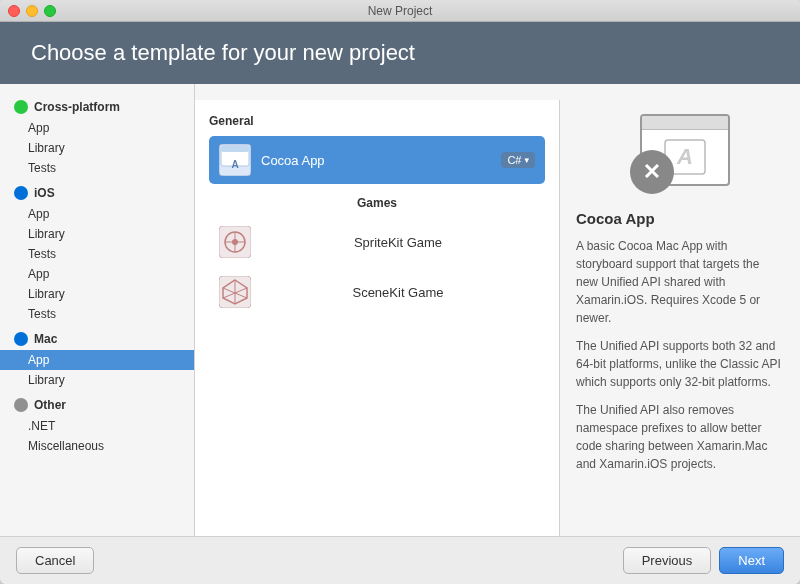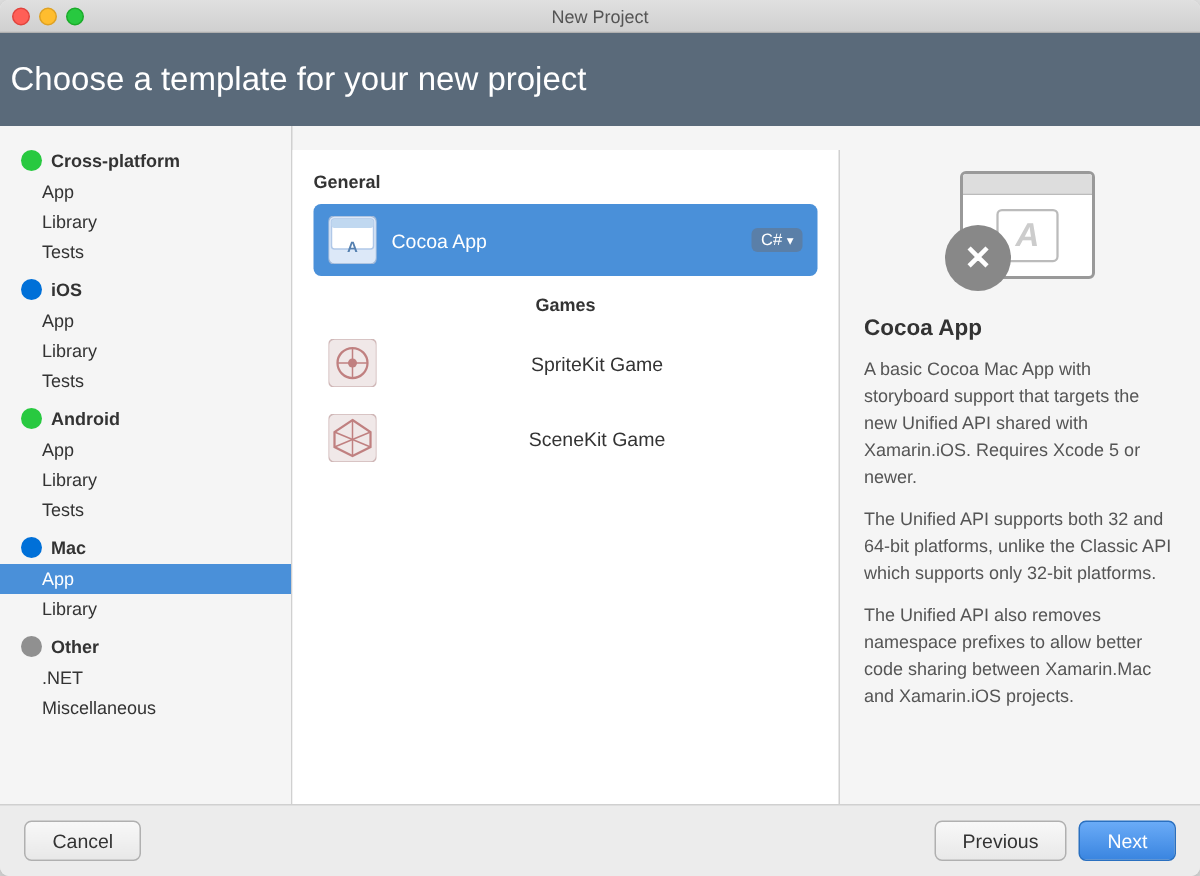--- a/index.html
+++ b/index.html
@@ -42,21 +42,21 @@
       width: 12px; height: 12px;
       border-radius: 50%;
       display: inline-block;
     }
     .tl-close { background: #ff5f57; border: 1px solid #e0443e; }
     .tl-min { background: #ffbd2e; border: 1px solid #dea123; }
     .tl-max { background: #28c940; border: 1px solid #1aab29; }
 
     .header {
       background: #5a6a7a;
-      padding: 18px 20px 18px 7px;
+      padding: 18px 20px 18px 31px;
     }
     .header h1 {
       color: white;
       font-size: 22px;
       font-weight: 300;
     }
 
     .main-content {
       display: flex;
       flex: 1;
@@ -277,24 +277,20 @@
       <div class="sidebar-item">Tests</div>
 
       <div class="sidebar-section-title">
         <span class="sidebar-icon blue"></span>
         <span>iOS</span>
       </div>
       <div class="sidebar-item">App</div>
       <div class="sidebar-item">Library</div>
       <div class="sidebar-item">Tests</div>
 
-      <div class="sidebar-section-title">
-        <span class="sidebar-icon green"></span>
-        <span>Android</span>
-      </div>
       <div class="sidebar-item">App</div>
       <div class="sidebar-item">Library</div>
       <div class="sidebar-item">Tests</div>
 
       <div class="sidebar-section-title">
         <span class="sidebar-icon mac-blue"></span>
         <span>Mac</span>
       </div>
       <div class="sidebar-item active">App</div>
       <div class="sidebar-item">Library</div>

